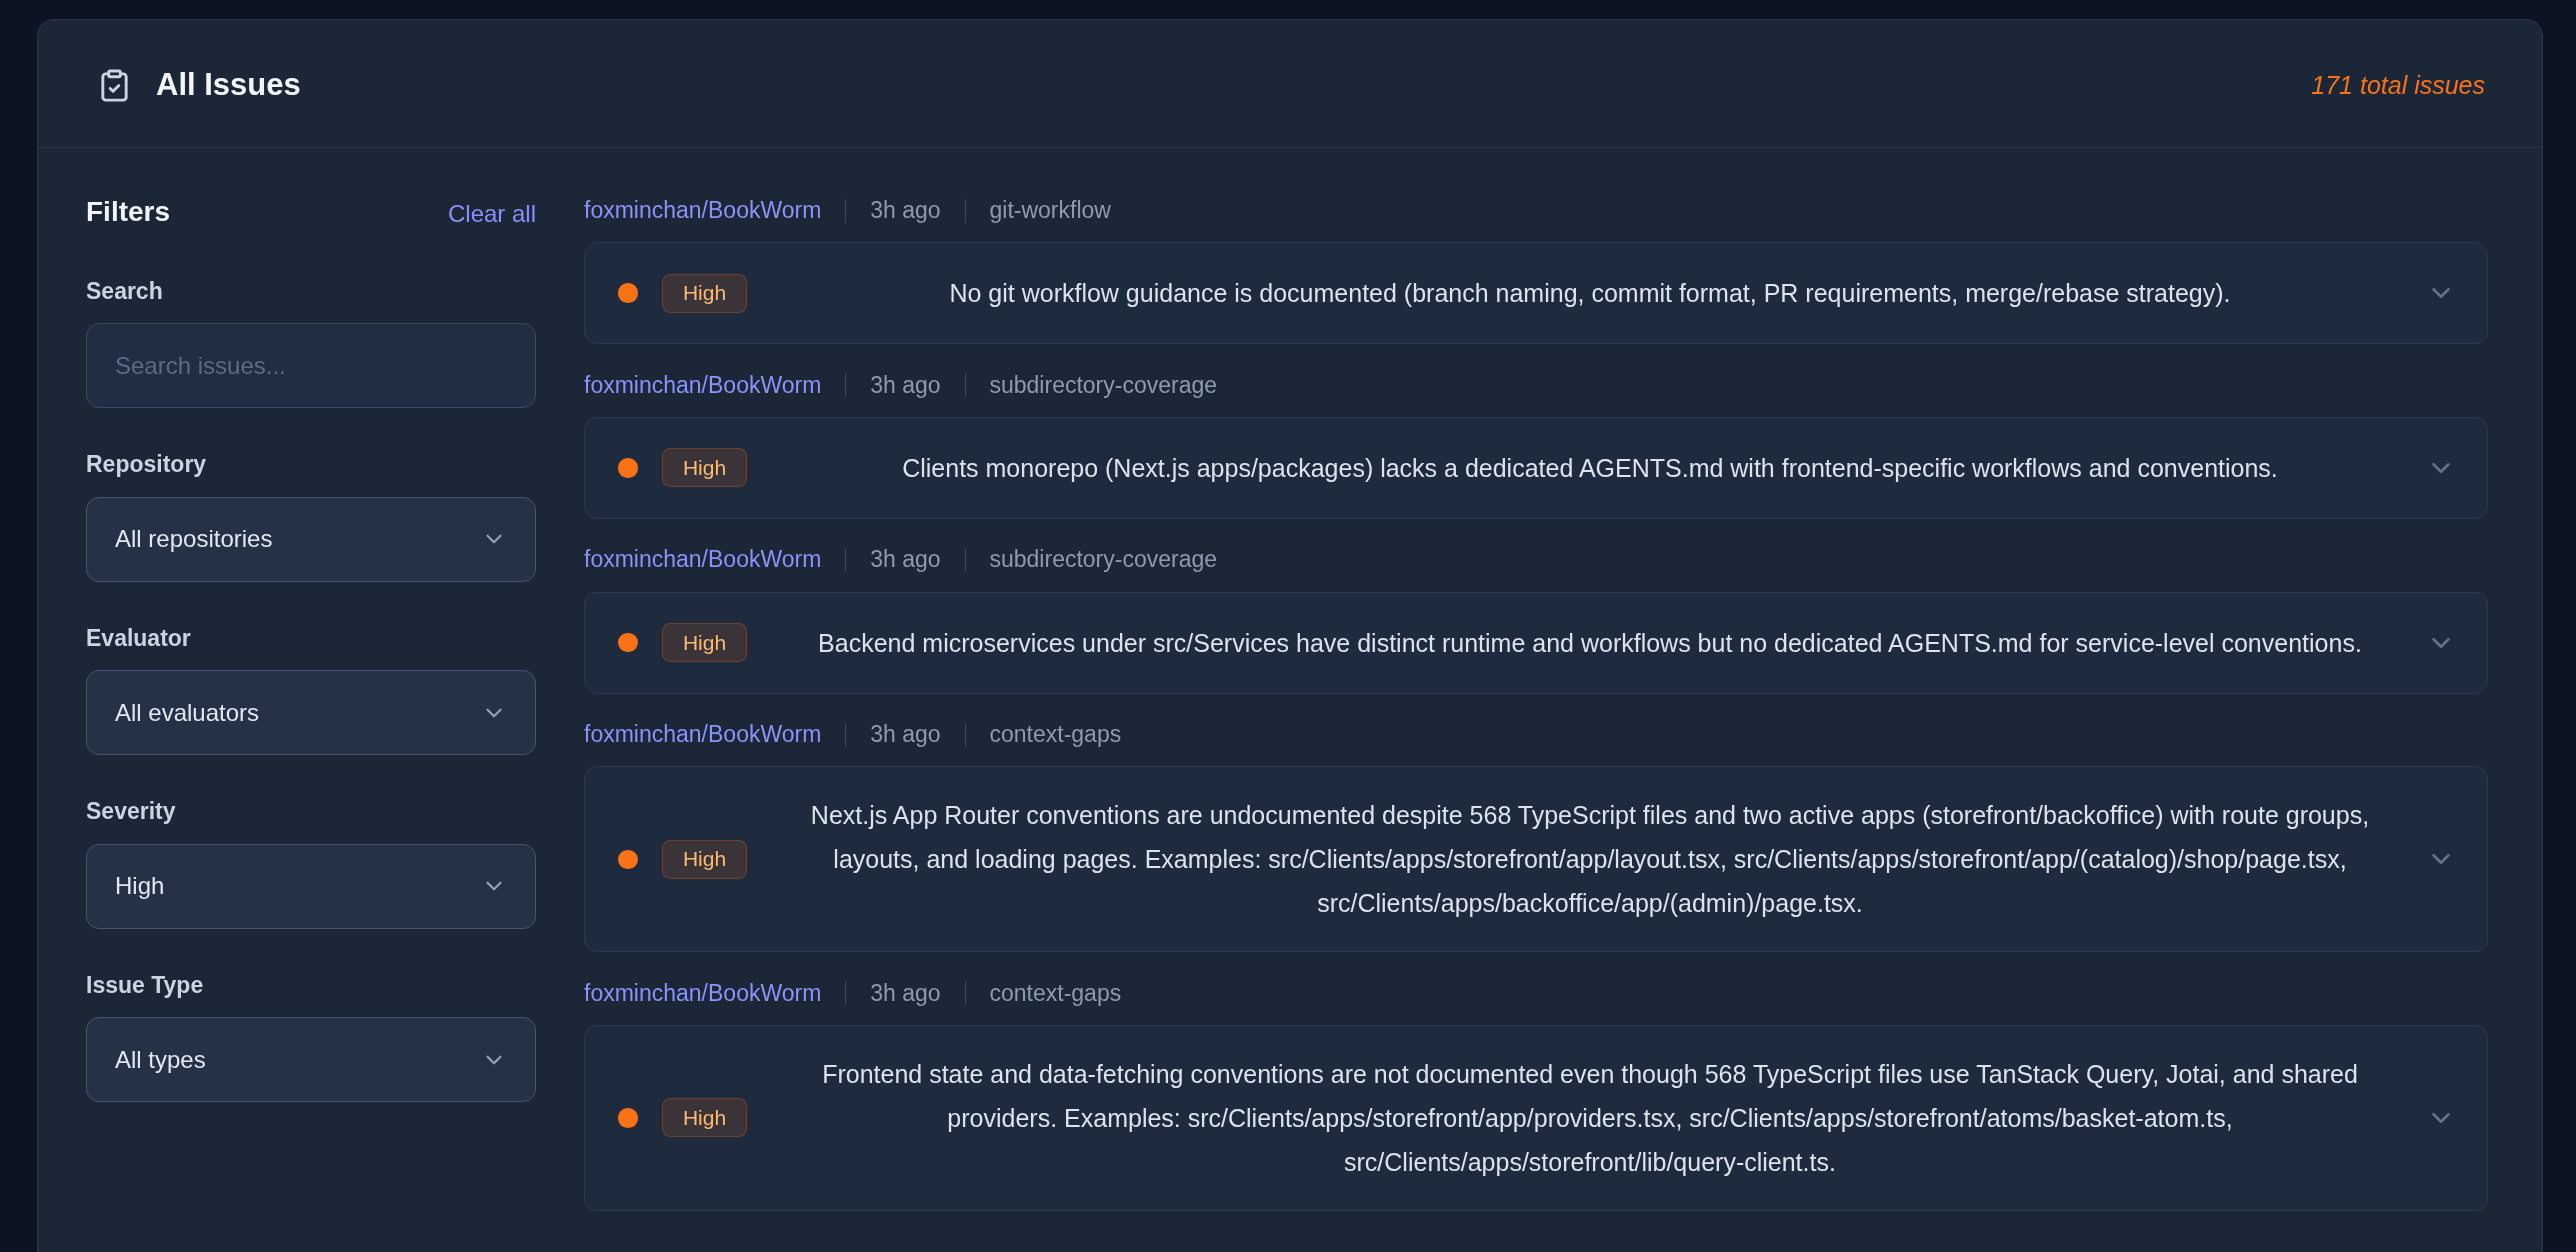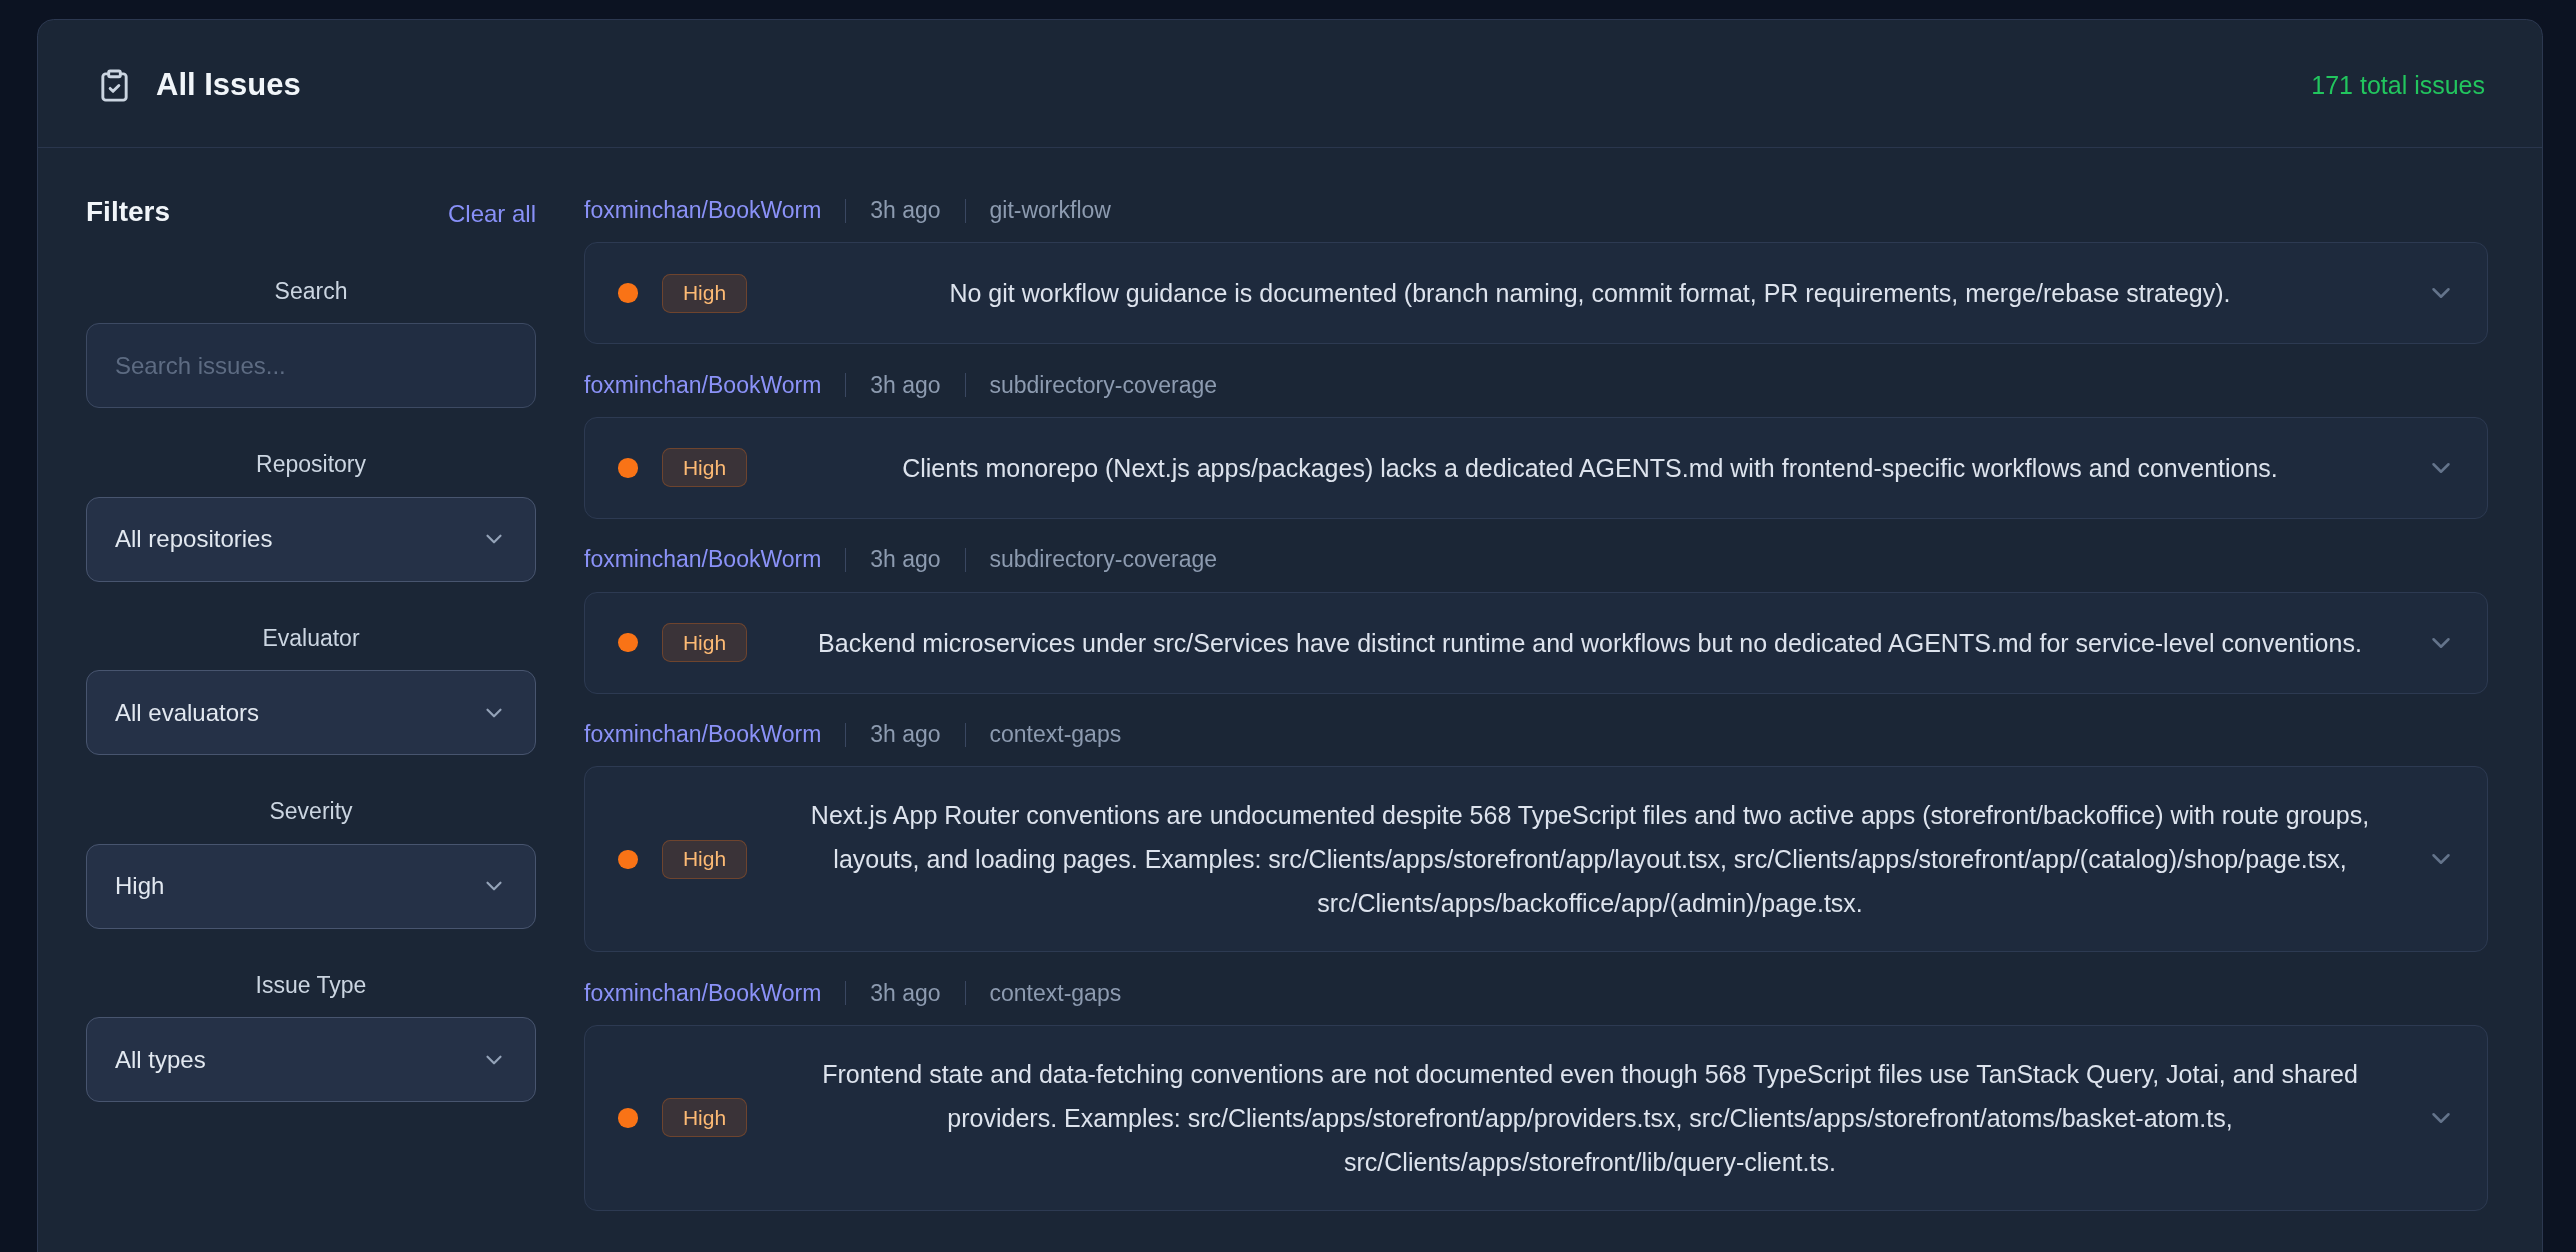--- a/index.html
+++ b/index.html
@@ -15,29 +15,29 @@
     background:#1b2636; border:0.9px solid #2c3850; border-radius:16.7px;
     overflow:hidden;
   }
   
   .card-header {
     height:128px; display:flex; align-items:center;
     padding:4px 57px 0 59px; border-bottom:0.9px solid #2a364d;
   }
   .title-icon { width:35px; height:35px; color:#cbd5e1; flex:none; }
   .page-title { font-size:31px; font-weight:700; color:#f1f5f9; margin-left:24px; }
-  .total-count { margin-left:auto; font-size:25px; color:#22c55e; }
+  .total-count { margin-left:auto; font-size:25px; color:#f97316;font-style:italic; }
   
   .card-body { display:flex; padding:48px 54px 0 48px; }
   
   .filters { width:450px; flex:none; }
   .filters-head { display:flex; justify-content:space-between; align-items:flex-end; }
   .filters-title { font-size:28px; font-weight:700; color:#f1f5f9; }
   .clear-all { font-size:24px; color:#8890f8; cursor:pointer; }
-  .field-label { margin-top:43px; font-size:23px; font-weight:400; color:#cbd5e1;text-align:center; }
+  .field-label { margin-top:43px; font-size:23px; font-weight:700; color:#cbd5e1; }
   .field-label.first { margin-top:50px; }
   .search-input {
     margin-top:18.5px; width:100%; height:85px;
     background:#212d42; border:0.9px solid #3d4a63; border-radius:13px;
     padding:0 28px; font-size:24px; color:#e2e8f0;
     font-family:"Liberation Sans", sans-serif; outline:none;
   }
   .search-input::placeholder { color:#5d6b82; }
   .select {
     margin-top:18.5px; width:100%; height:85px;

